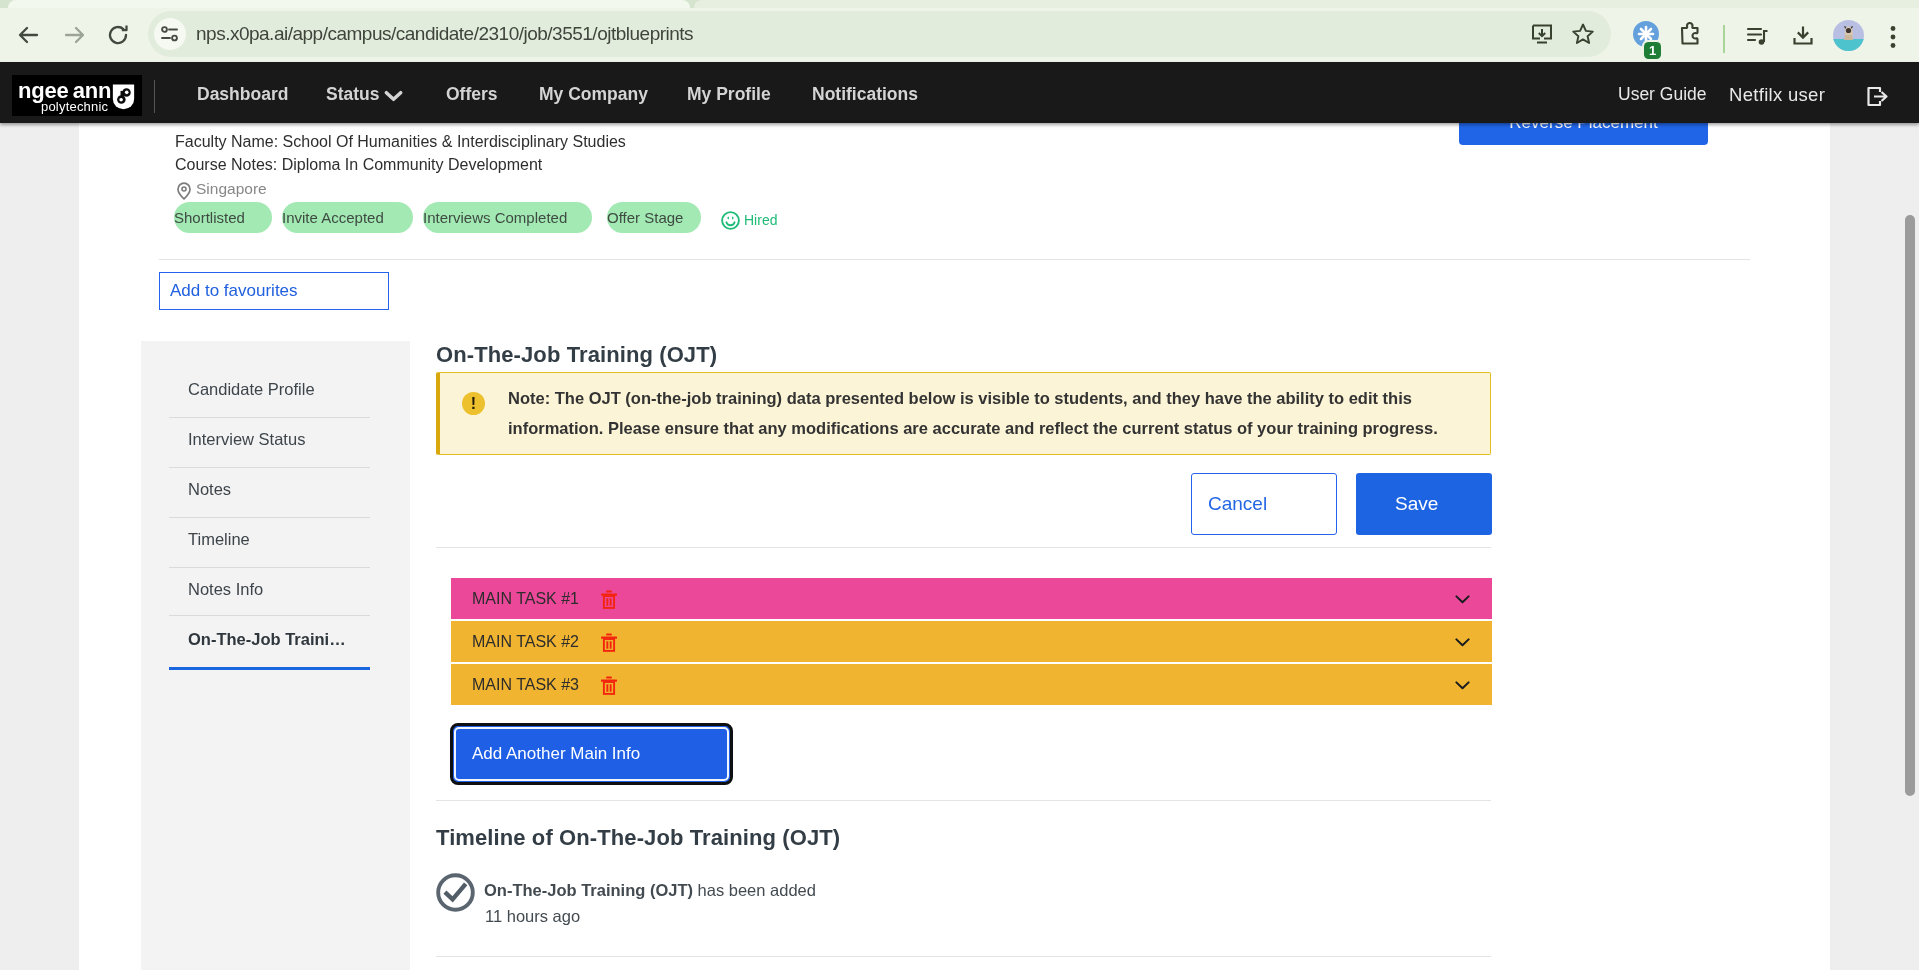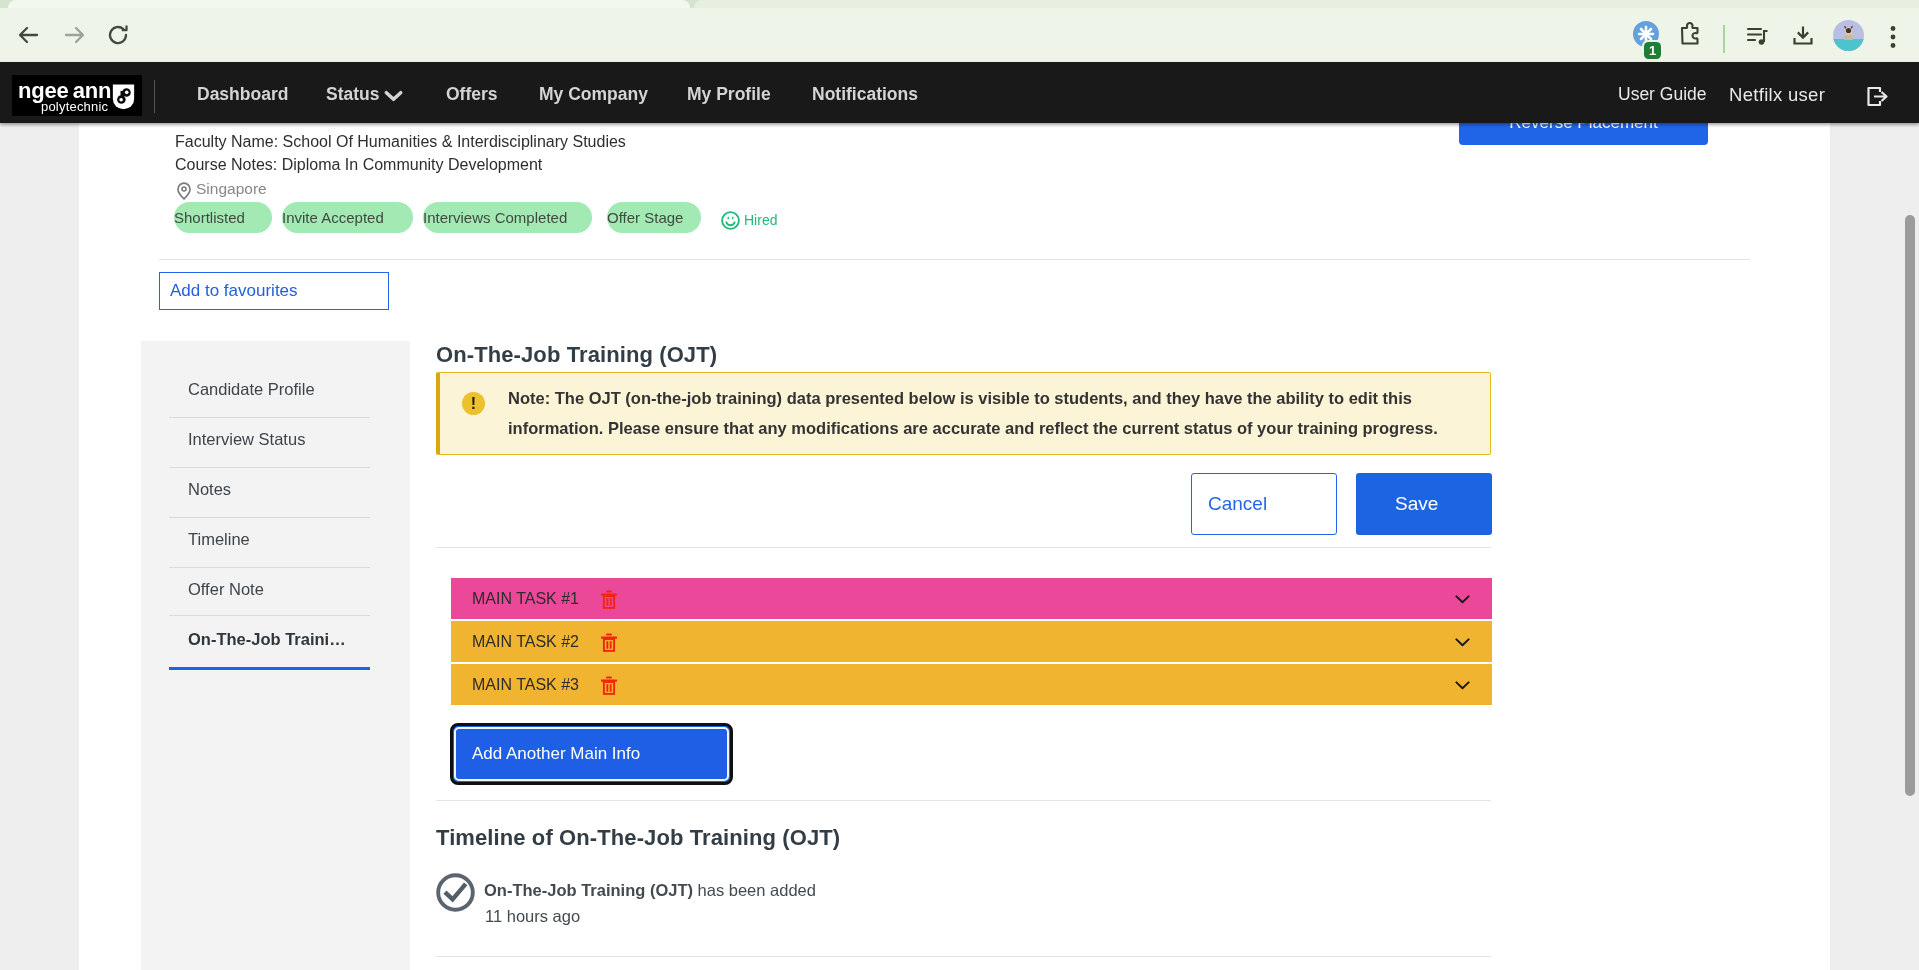--- a/index.html
+++ b/index.html
@@ -60,20 +60,40 @@
     </svg>
 
   <svg class="tbicon" style="left:64px; top:16px;" width="22" height="22" viewBox="0 0 22 22">
       <path d="M2 11 H18 M12 4 L19 11 L12 18" fill="none" stroke="#9aa497" stroke-width="2.3" stroke-linecap="round" stroke-linejoin="round"></path>
     </svg>
 
   <svg class="tbicon" style="left:107px; top:16px;" width="22" height="22" viewBox="0 0 22 22">
       <path d="M19 11 a8 8 0 1 1 -2.6 -5.9" fill="none" stroke="#424a40" stroke-width="2.3" stroke-linecap="round"></path>
       <path d="M19.5 1.5 V6.2 H14.8" fill="none" stroke="#424a40" stroke-width="2.3" stroke-linejoin="round"></path>
     </svg>
+  <div class="abs" id="omnibox">
+    <div class="abs" id="tunecircle"></div>
+    <svg class="tbicon" style="left:13px; top:14px;" width="18" height="18" viewBox="0 0 18 18">
+        <circle cx="3.5" cy="4.5" r="2.4" fill="none" stroke="#454b42" stroke-width="1.9"></circle>
+        <path d="M8 4.5 H16" stroke="#454b42" stroke-width="1.9" stroke-linecap="round"></path>
+        <circle cx="13.5" cy="13" r="2.4" fill="none" stroke="#454b42" stroke-width="1.9"></circle>
+        <path d="M1 13 H9" stroke="#454b42" stroke-width="1.9" stroke-linecap="round"></path>
+      </svg>
+    <div class="abs" id="urltext">nps.x0pa.ai/app/campus/candidate/2310/job/3551/ojtblueprints</div>
+
+    <svg class="tbicon" style="left:1382px; top:11px;" width="24" height="24" viewBox="0 0 24 24">
+        <path d="M3 3.5 H21 V16.5 H14 M10 16.5 H3 V3.5" fill="none" stroke="#39412f" stroke-width="2"></path>
+        <path d="M12 7 V14 M8.8 11 L12 14.2 L15.2 11" fill="none" stroke="#39412f" stroke-width="2"></path>
+        <path d="M7 20.5 H17" stroke="#39412f" stroke-width="2"></path>
+      </svg>
+
+    <svg class="tbicon" style="left:1423px; top:11px;" width="24" height="24" viewBox="0 0 24 24">
+        <path d="M12 2.5 L14.9 8.9 L21.8 9.6 L16.6 14.2 L18.1 21 L12 17.4 L5.9 21 L7.4 14.2 L2.2 9.6 L9.1 8.9 Z" fill="none" stroke="#39412f" stroke-width="1.9" stroke-linejoin="round"></path>
+      </svg>
+  </div>
 
   <svg class="tbicon" style="left:1630px; top:13px;" width="40" height="40" viewBox="0 0 40 40">
     <circle cx="16" cy="13" r="13" fill="#64a0dc"></circle>
     <g stroke="#fff" stroke-width="2.6" stroke-linecap="round">
         <path d="M16 6 V20"></path>
         <path d="M9 13 H23"></path>
         <path d="M11 8 L21 18"></path>
         <path d="M21 8 L11 18"></path>
       </g>
     <rect x="12" y="19" width="21" height="21" rx="6" fill="#eff4e9"></rect>
@@ -184,21 +204,21 @@
 
   <div class="abs" id="sidebar">
     <div class="sbitem" style="top:39px;">Candidate Profile</div>
     <div class="sbsep" style="top:76px;"></div>
     <div class="sbitem" style="top:89px;">Interview Status</div>
     <div class="sbsep" style="top:126px;"></div>
     <div class="sbitem" style="top:139px;">Notes</div>
     <div class="sbsep" style="top:176px;"></div>
     <div class="sbitem" style="top:189px;">Timeline</div>
     <div class="sbsep" style="top:226px;"></div>
-    <div class="sbitem" style="top:239px;">Offer Note</div>
+    <div class="sbitem" style="top:239px;">Notes Info</div>
     <div class="sbsep" style="top:274px;"></div>
     <div class="sbitem" style="top:289px; font-weight:bold; color:#2f373d;">On-The-Job Traini…</div>
     <div class="sbsep" style="top:326px; height:3px; background:#1a66e0;"></div>
   </div>
 
   <h2 class="abs" style="left:357px; top:219px;">On-The-Job Training (OJT)</h2>
   <div class="abs" id="notebox">
     <div class="abs" id="noteicon">!</div>
     <div class="abs" id="notetext">Note: The OJT (on-the-job training) data presented below is visible to students, and they have the ability to edit this information. Please ensure that any modifications are accurate and reflect the current status of your training progress.</div>
   </div>

